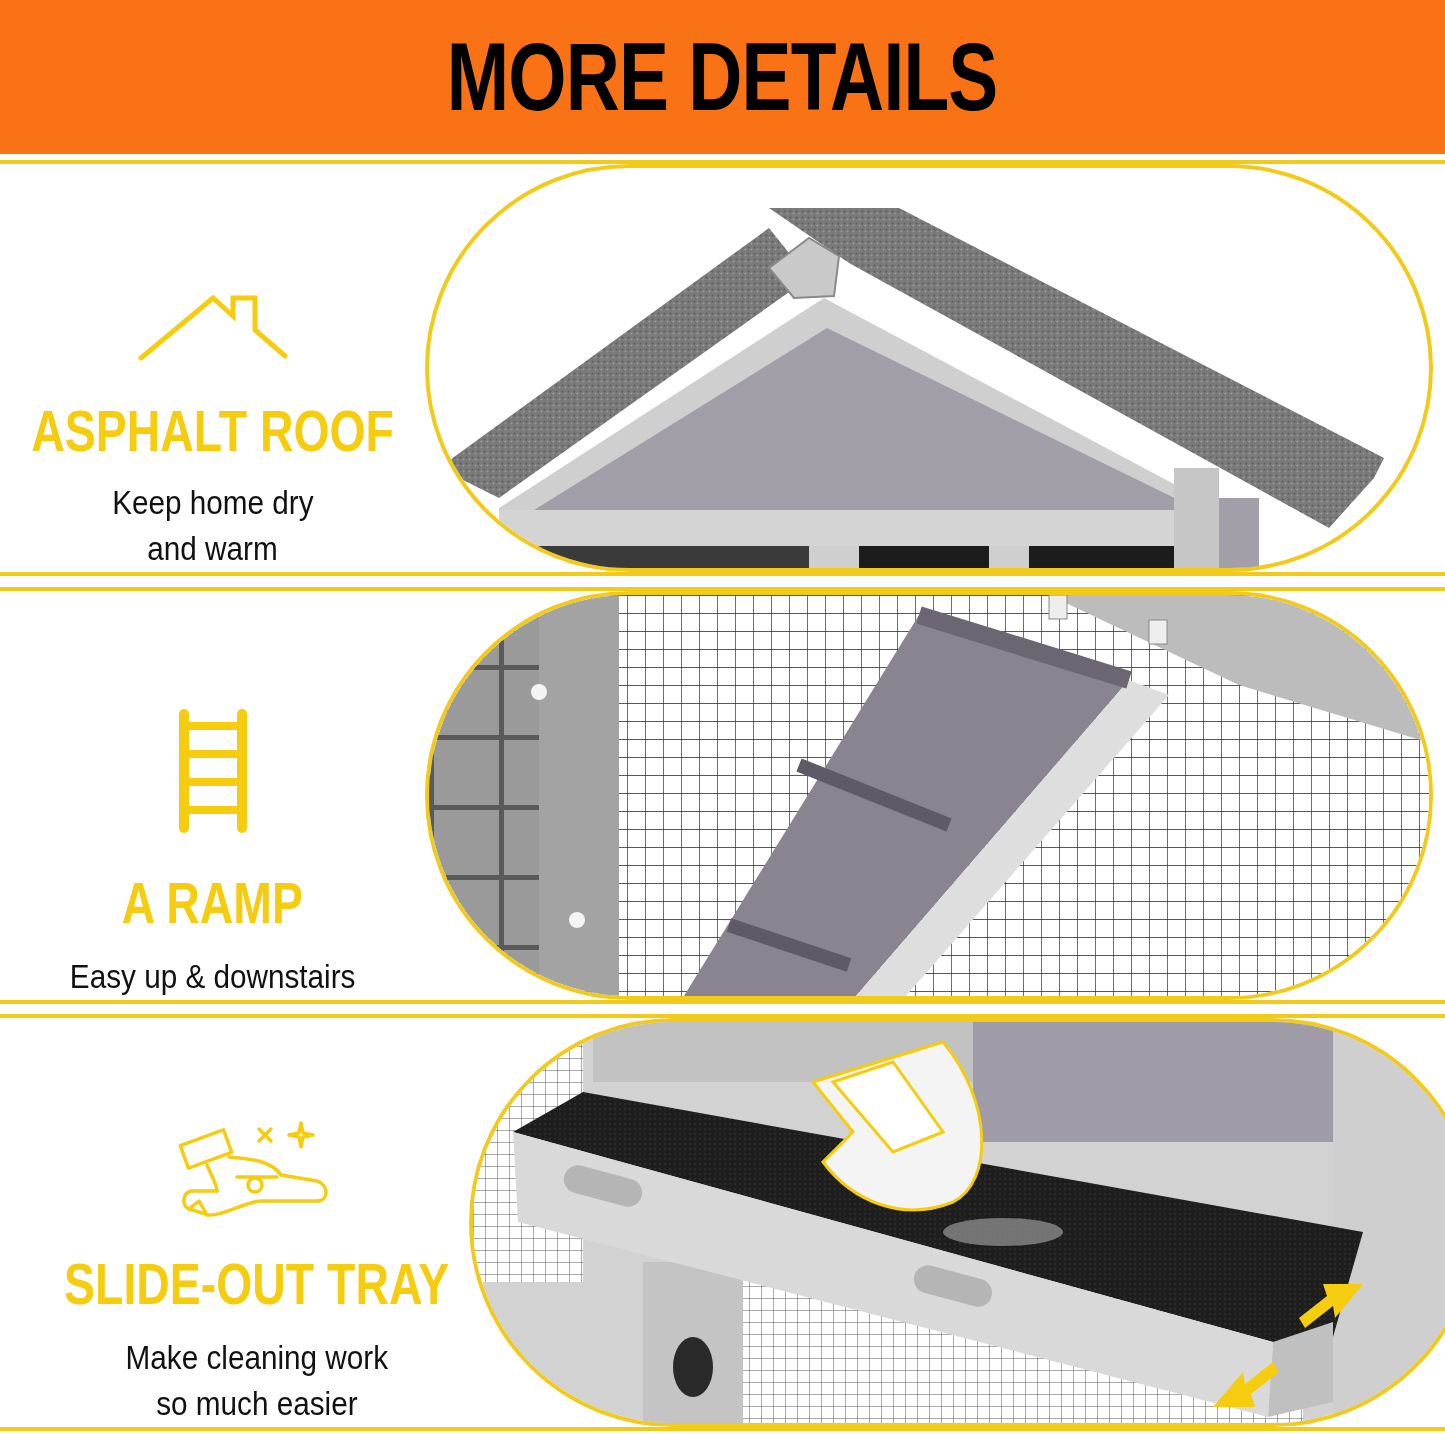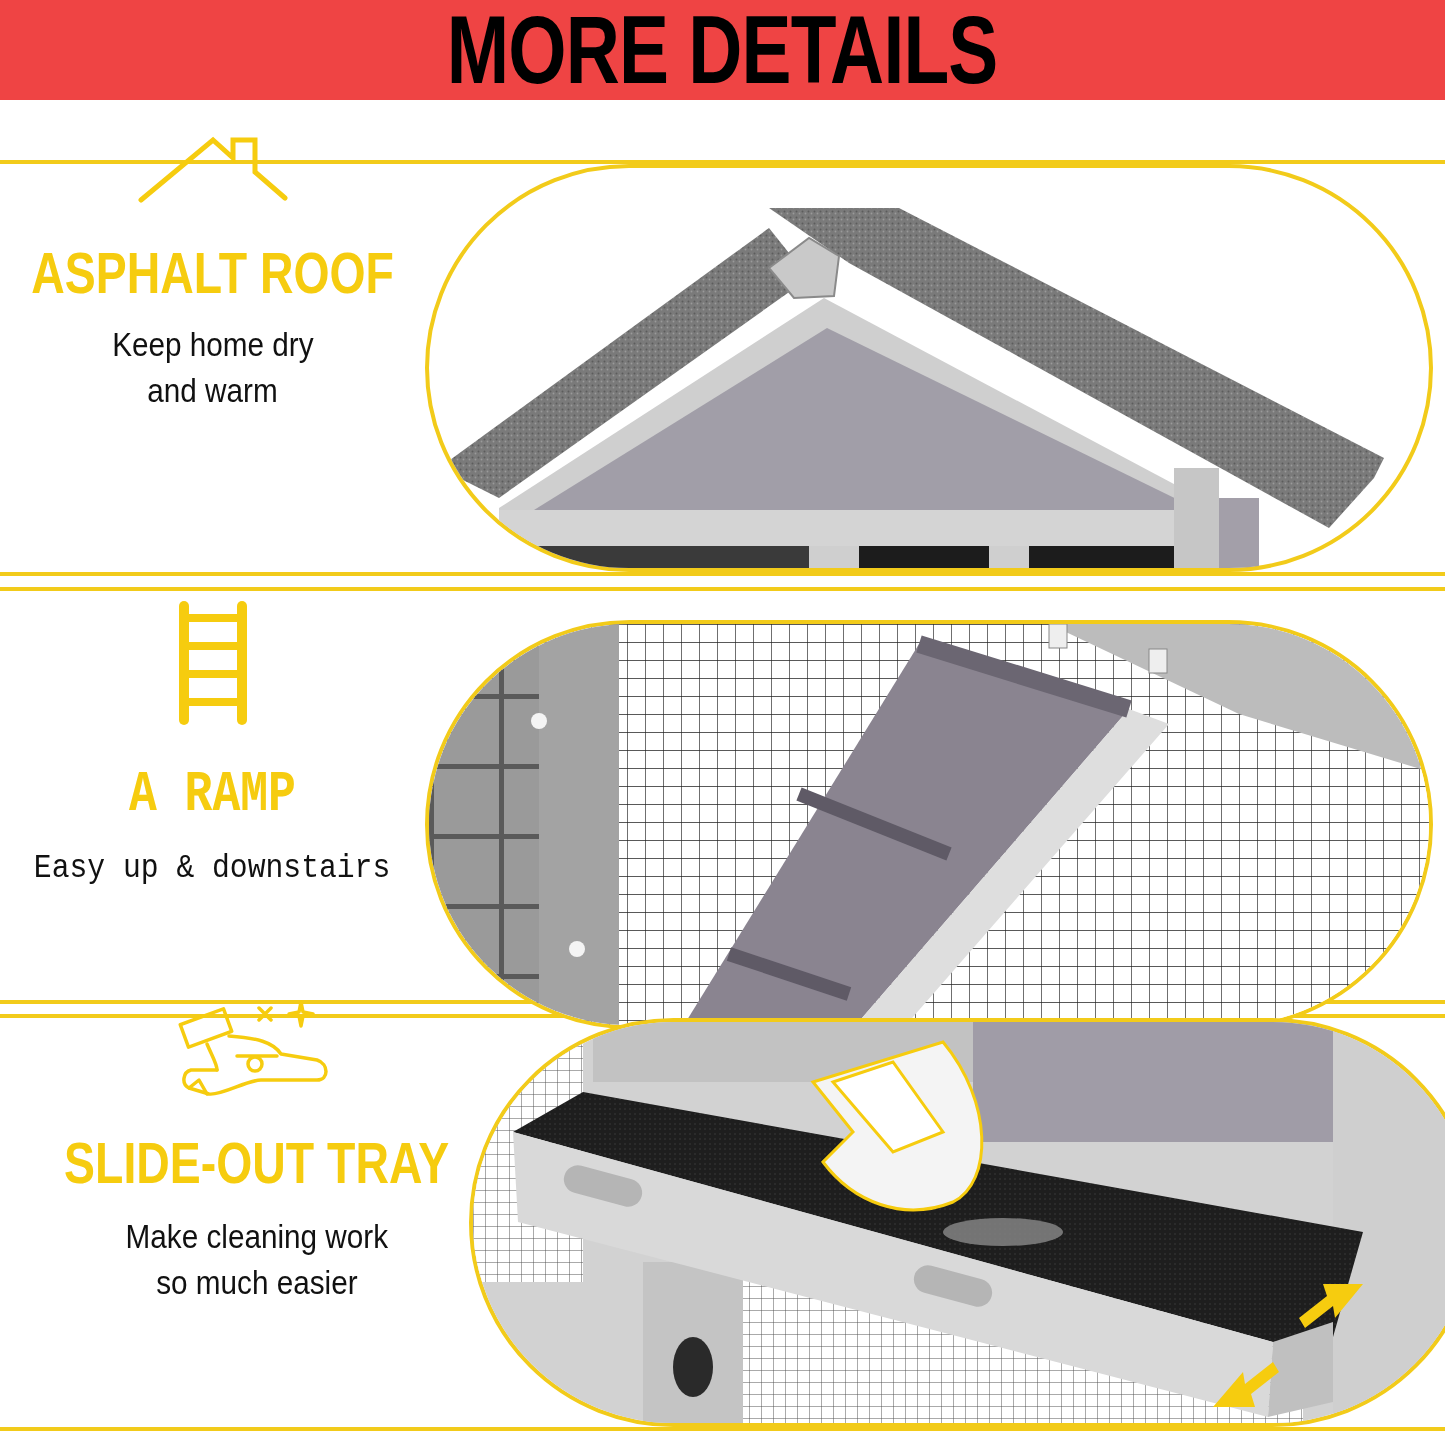--- a/index.html
+++ b/index.html
@@ -1,34 +1,34 @@
 <!DOCTYPE html>
 <html><head>
 <meta charset="utf-8">
 <style>
   * { box-sizing: border-box; margin: 0; padding: 0; }
   html, body { width: 1445px; height: 1434px; background: #ffffff; overflow: hidden; }
   body { position: relative; font-family: "Liberation Sans", "DejaVu Sans", sans-serif; }
 
   .header {
-    position: absolute; left: 0; top: 0; width: 1445px; height: 100px;
-    background: #ef4444; display: flex; align-items: center; justify-content: center;
+    position: absolute; left: 0; top: 0; width: 1445px; height: 154px;
+    background: #f97316; display: flex; align-items: center; justify-content: center;
   }
   .header-title {
     font-family: "Liberation Sans", sans-serif; font-weight: 700;
     font-size: 96px; color: #000; letter-spacing: -1px;
     transform: scaleX(0.78); transform-origin: center; line-height: 1;
   }
 
   .hline { position: absolute; left: 0; width: 1445px; height: 4px; background: #f2cb1a; }
 
   .row { position: absolute; left: 0; width: 1445px; }
   .left-col {
     position: absolute; left: 0; width: 425px; top: 0; bottom: 0;
-    display: flex; flex-direction: column; align-items: center; justify-content: flex-start;
+    display: flex; flex-direction: column; align-items: center; justify-content: flex-end;
   }
   .icon svg { display: block; }
   .feature-title {
     font-weight: 700; color: #f6cc0f; font-size: 58px; line-height: 1;
     transform: scaleX(0.8); white-space: nowrap; letter-spacing: 0px;
   }
   .feature-desc {
     color: #111; font-size: 33px; line-height: 46px; text-align: center;
     transform: scaleX(0.9); white-space: nowrap;
   }
@@ -89,21 +89,21 @@
       <rect x="100" y="378" width="280" height="30" fill="#3a3a3a"></rect>
       <rect x="430" y="378" width="130" height="30" fill="#1c1c1c"></rect>
       <rect x="600" y="378" width="170" height="30" fill="#1c1c1c"></rect>
 
       <rect x="745" y="300" width="45" height="108" fill="#c6c6c6"></rect>
       <rect x="790" y="330" width="40" height="78" fill="#a39fa9"></rect>
     </svg>
   </div>
 </div>
 
-<div class="row" style="top:620px; height:409px;font-family:Liberation Mono, monospace;">
+<div class="row" style="top:591px; height:409px;">
   <div class="left-col">
     <div class="icon" style="margin-top:-20px; margin-bottom:40px;">
       <svg width="70" height="126" viewBox="0 0 70 126">
         <line x1="6" y1="6" x2="6" y2="120" stroke="#f6cc0f" stroke-width="10" stroke-linecap="round"></line>
         <line x1="64" y1="6" x2="64" y2="120" stroke="#f6cc0f" stroke-width="10" stroke-linecap="round"></line>
         <line x1="6" y1="18" x2="64" y2="18" stroke="#f6cc0f" stroke-width="8"></line>
         <line x1="6" y1="46" x2="64" y2="46" stroke="#f6cc0f" stroke-width="8"></line>
         <line x1="6" y1="74" x2="64" y2="74" stroke="#f6cc0f" stroke-width="8"></line>
         <line x1="6" y1="102" x2="64" y2="102" stroke="#f6cc0f" stroke-width="8"></line>
       </svg>

